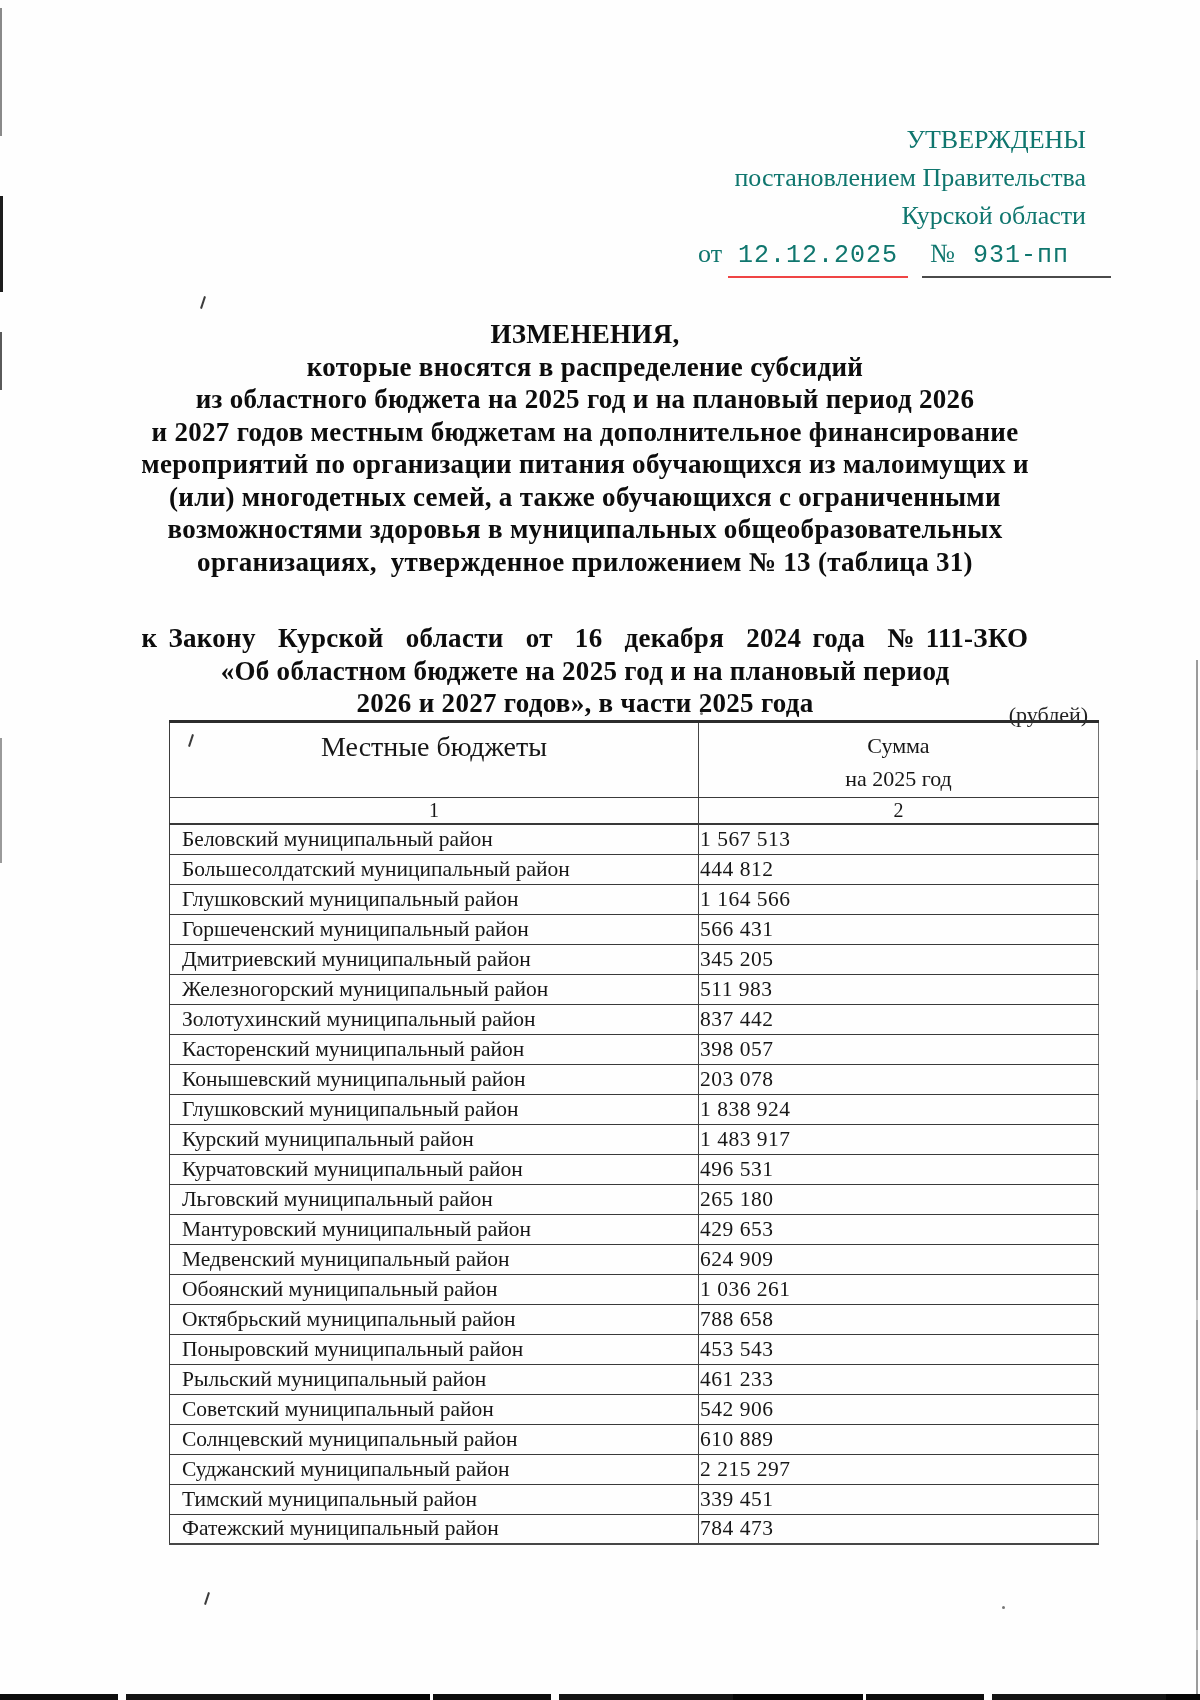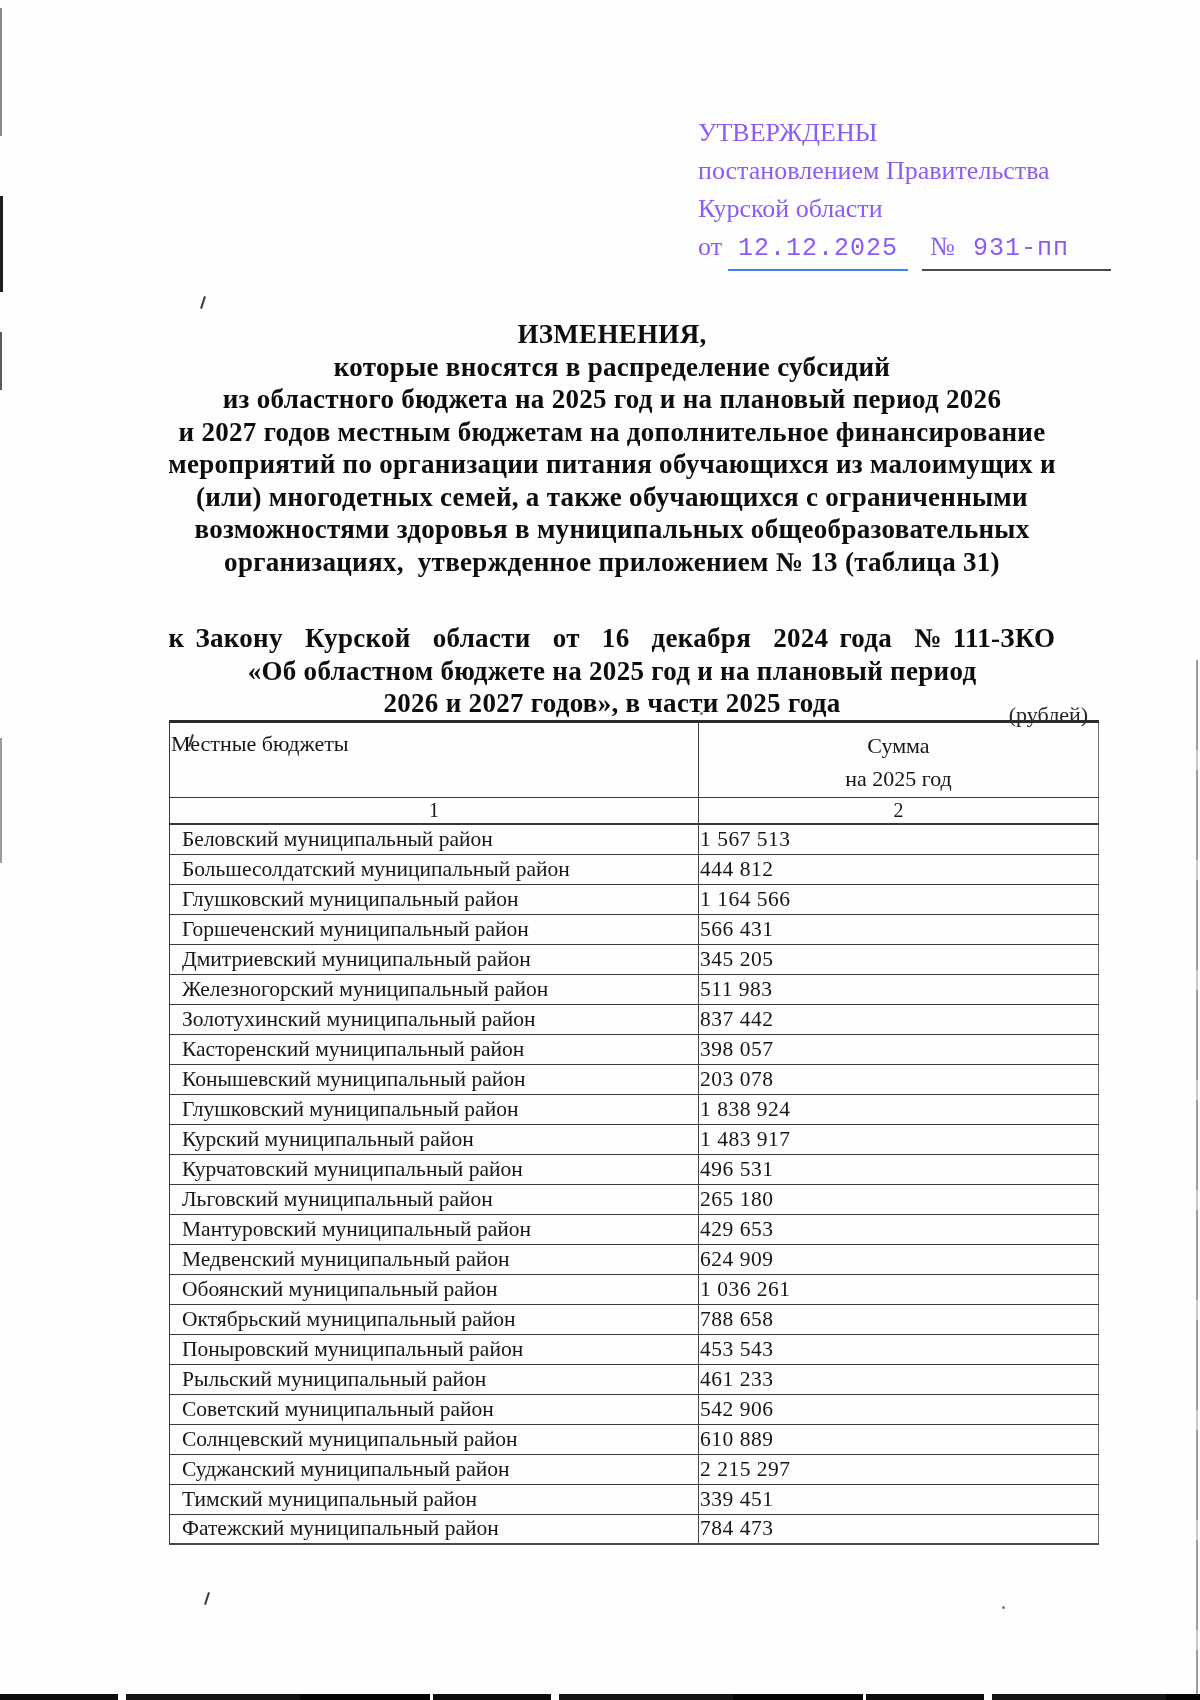--- a/index.html
+++ b/index.html
@@ -7,41 +7,41 @@
     position:relative;
     width:1200px;height:1700px;
     background:#fefefe;
     font-family:"Liberation Serif", serif;
     color:#1c1c1c;
     overflow:hidden;
   }
 
   
   .approval{
-    position:absolute;top:114px;left:698px;width:388px;
-    text-align:left;font-size:26px;line-height:38px;color:#8b5cf6;
+    position:absolute;top:121px;left:698px;width:388px;
+    text-align:right;font-size:26px;line-height:38px;color:#0f766e;
   }
   .approval-ref{white-space:nowrap;}
   .typed{
     font-family:"Liberation Mono","DejaVu Sans Mono",monospace;
     font-size:25px;letter-spacing:1px;
   }
   .u-date{
-    display:inline-block;border-bottom:2px solid #3b82f6;
+    display:inline-block;border-bottom:2px solid #ef4444;
     padding:0 10px 1px 10px;margin-left:6px;
   }
   .u-num{
     display:inline-block;border-bottom:2px solid #4a4a4a;
     padding:0 42px 1px 8px;margin-left:14px;
   }
   .u-num .numsign{margin-right:18px;}
 
   
   .doc-title{
-    position:absolute;top:318px;left:92px;width:1040px;
+    position:absolute;top:318px;left:65px;width:1040px;
     text-align:center;font-weight:bold;font-size:27px;line-height:32.5px;
     color:#0d0d0d;letter-spacing:.3px;
   }
   .title-line.wide-spaced{word-spacing:4px;margin-top:44px;}
 
   
   .currency-note{
     position:absolute;top:693px;left:850px;width:238px;
     text-align:right;font-size:22px;color:#222;margin-top:9px;
   }
@@ -55,21 +55,21 @@
     border-left:1.5px solid #3d3d3d;
     border-right:1.5px solid #6f6f6f;
     border-bottom:2px solid #474747;
   }
   .budget-table td,.budget-table th{
     border-bottom:1.8px solid #3a3a3a;
     font-weight:normal;overflow:hidden;white-space:nowrap;
   }
   .budget-table .c1{border-right:1.5px solid #454545;}
   .hdr-row{height:76px;}
-  .hdr-c1{vertical-align:top;text-align:left;padding-top:8px;font-size:22px;}
+  .hdr-c1{vertical-align:top;text-align:center;padding-top:8px;font-size:28px;}
   .hdr-c2{vertical-align:top;text-align:center;padding-top:6px;font-size:22px;line-height:33px;}
   .num-row{height:26px;text-align:center;font-size:20px;}
   .num-row td{border-bottom:2px solid #383838;}
   .budget-table tbody tr{height:30px;}
   .name-cell{padding-left:12px;text-align:left;}
   .amount-cell{text-align:left;letter-spacing:.5px;}
 
   
   .artifact{position:absolute;background:#333;}
   .edge-l1{left:0;top:8px;width:2px;height:128px;background:#8a8a8a;}

